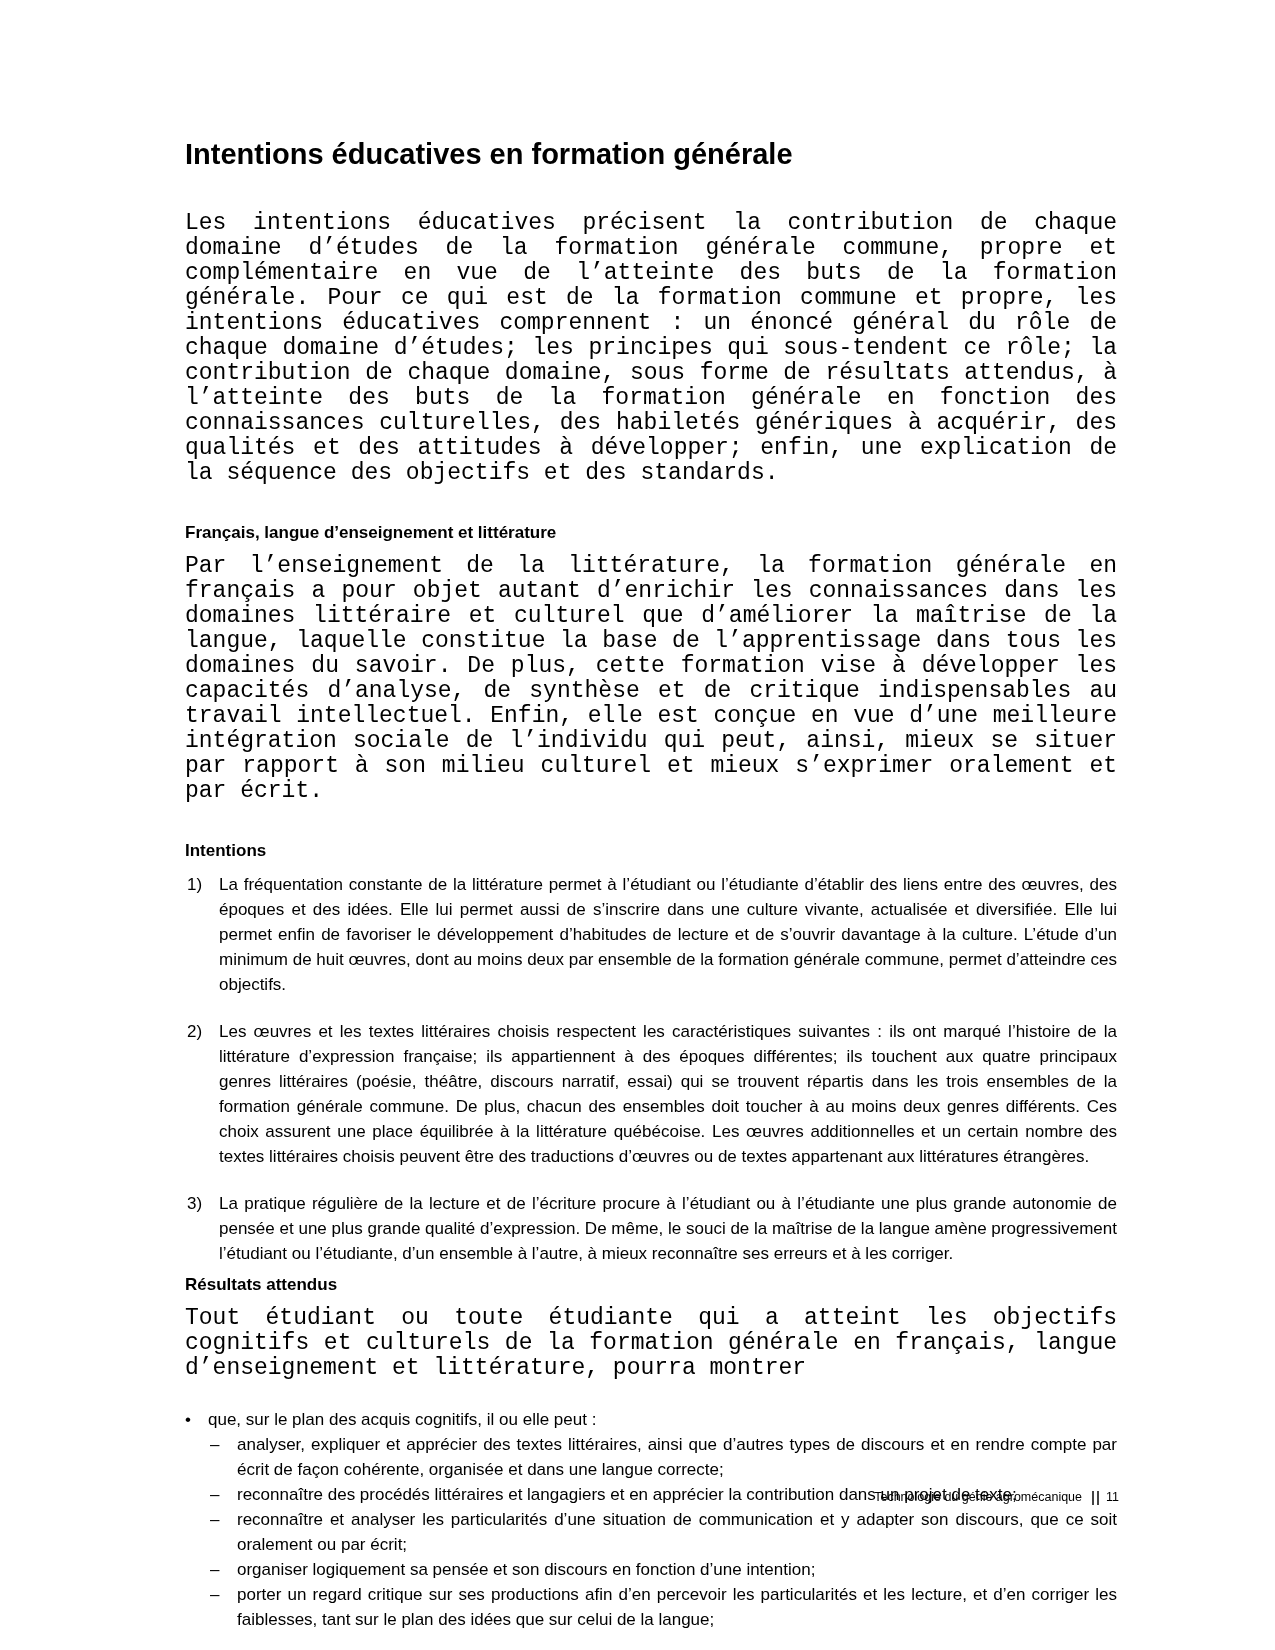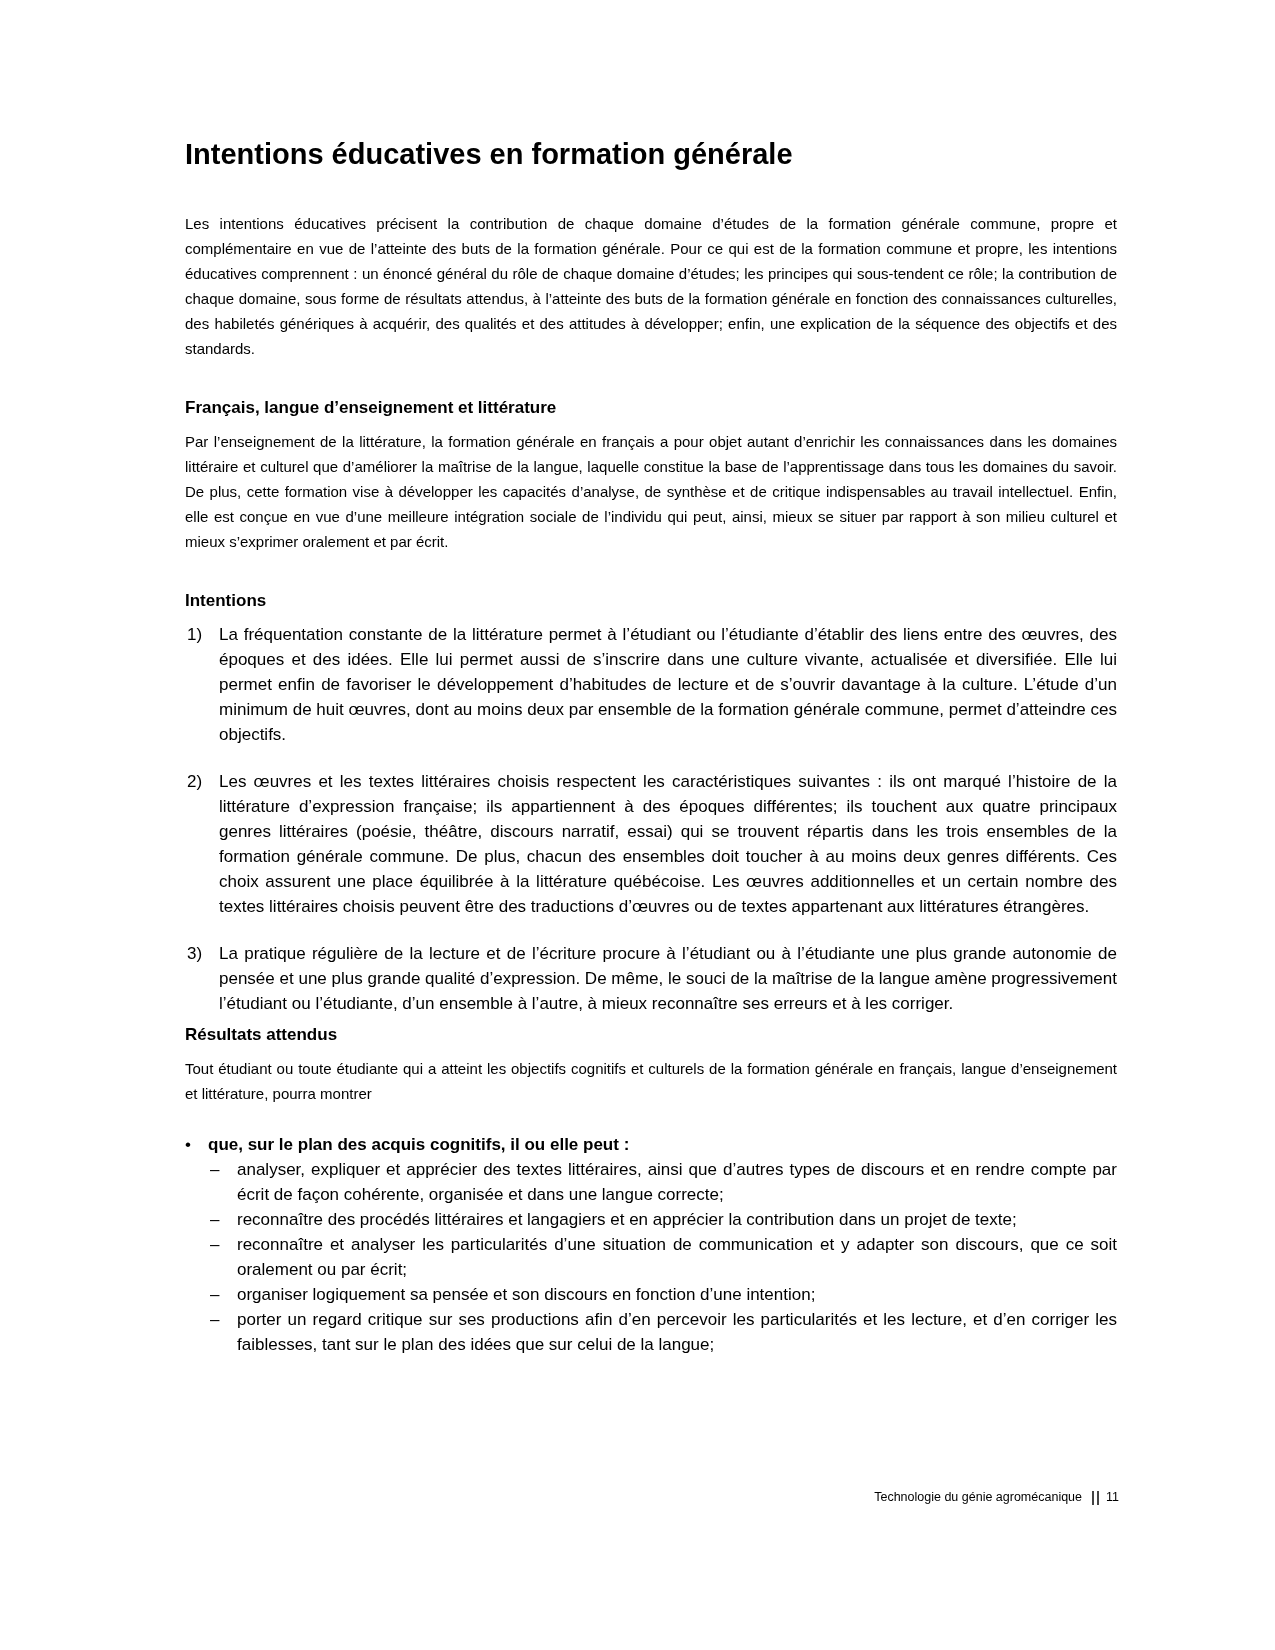--- a/index.html
+++ b/index.html
@@ -19,24 +19,25 @@
     top: 138px;
     width: 932px;
   }
   h1.doc-title {
     font-size: 29px;
     font-weight: bold;
     margin: 0 0 40px 0;
     letter-spacing: 0px;
   }
   .para {
-    font-size: 15px;
+    font-size: 23px;
     line-height: 25px;
     text-align: justify;
     margin: 0;
+    font-family: Liberation Mono, monospace;
   }
   .mb-lg { margin-bottom: 36px; }
   .mb-md { margin-bottom: 26px; }
   .section-heading {
     font-size: 17px;
     line-height: 22px;
     font-weight: bold;
     margin: 0;
   }
   .heading-gap-lg { margin-bottom: 42px; }
@@ -60,21 +61,20 @@
     font-size: 17px;
     line-height: 25px;
     margin: 0;
   }
   .bullet-item .marker {
     flex: 0 0 23px;
   }
   .bullet-item .itm-text {
     flex: 1;
     text-align: justify;
-    font-weight: bold;
   }
   .dash-item {
     display: flex;
     font-size: 17px;
     line-height: 25px;
     margin: 0;
     padding-left: 23px;
   }
   .dash-item .marker {
     flex: 0 0 27px;

